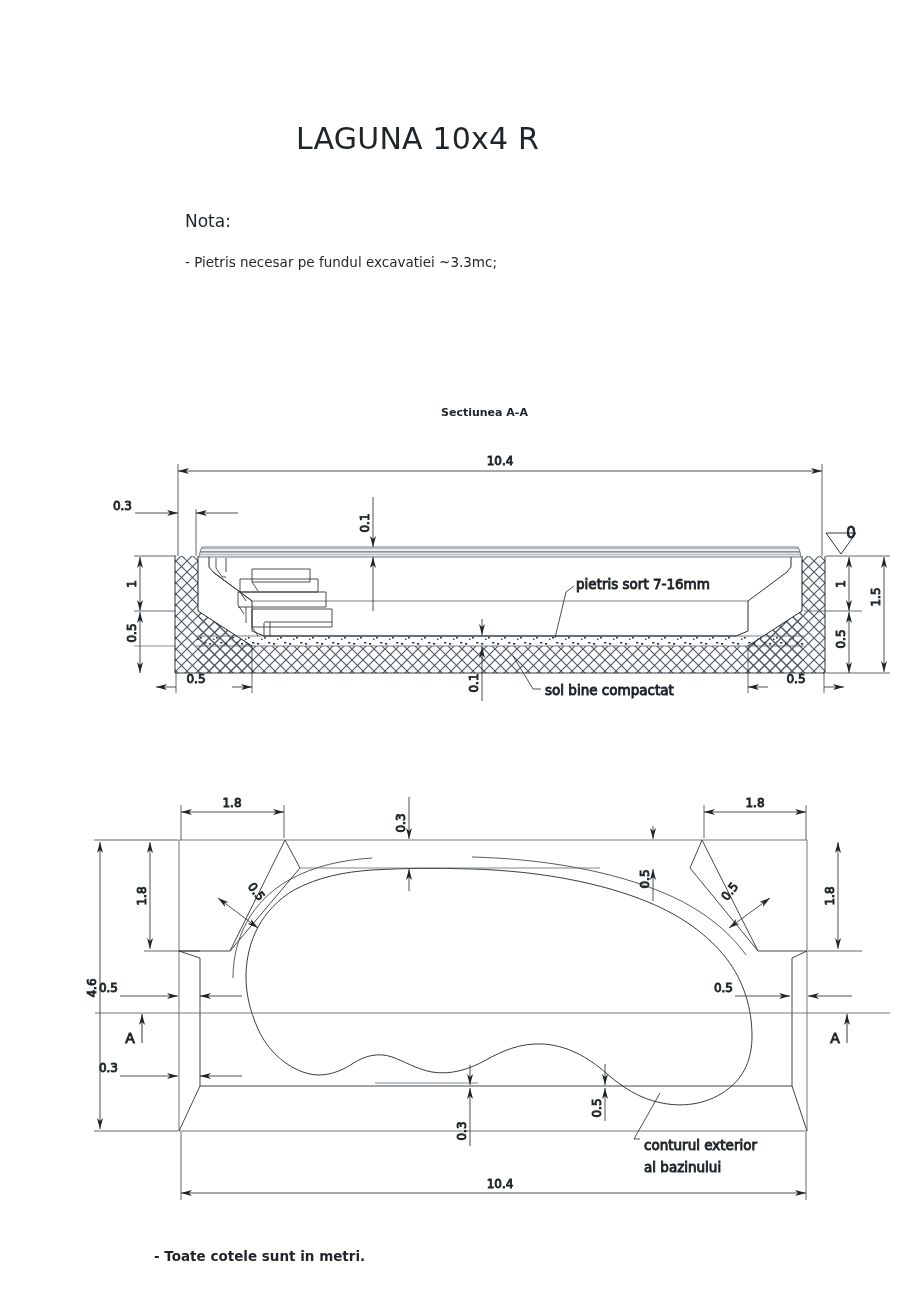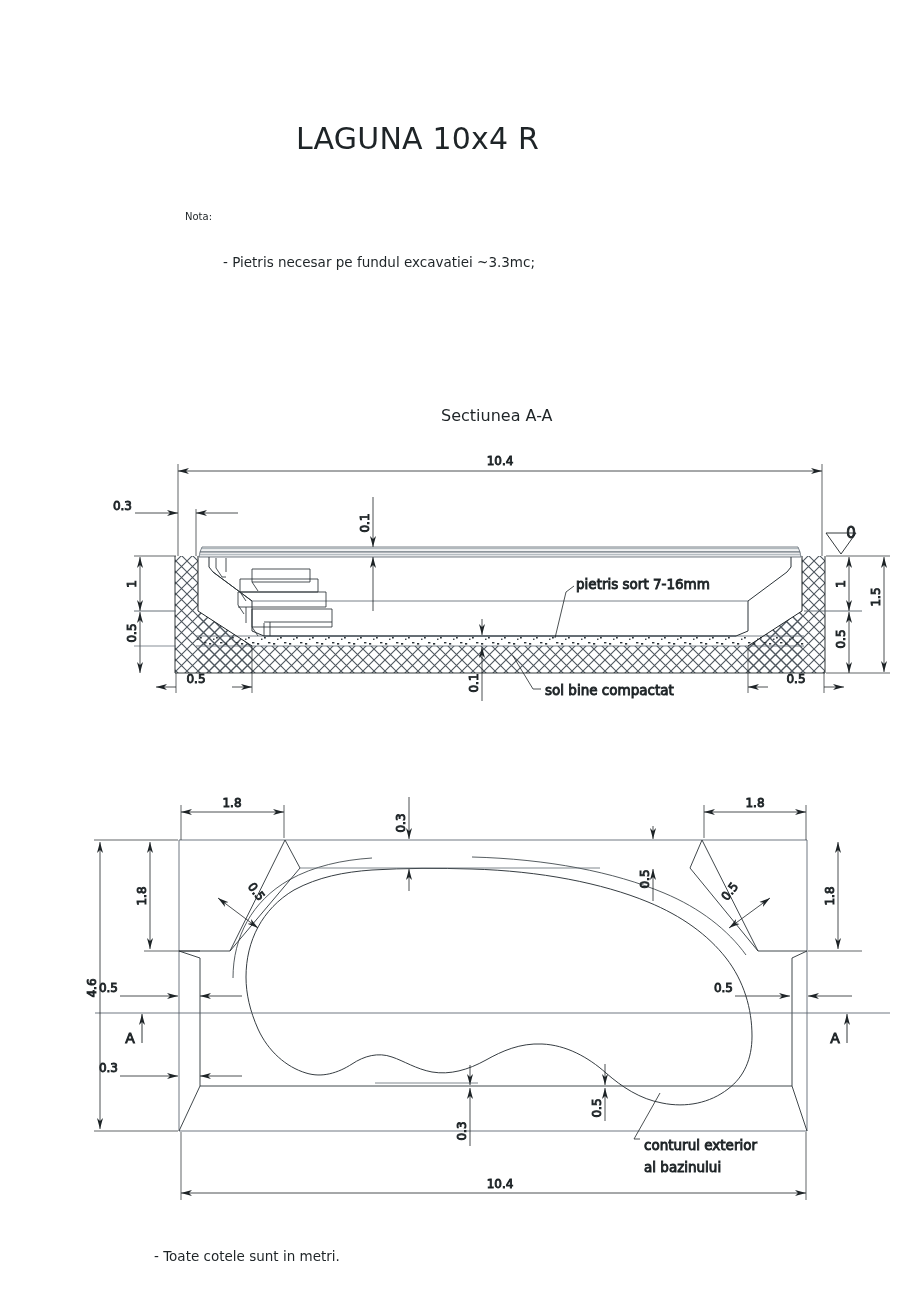--- a/index.html
+++ b/index.html
@@ -28,44 +28,45 @@
     top: 110px;
     font-size: 30px;
     letter-spacing: 0.2px;
     color: #1e2427;
     white-space: nowrap;
   }
   .nota-label {
     position: absolute;
     left: 185px;
     top: 200px;
-    font-size: 10px;
+    font-size: 17px;
   }
   .nota-list {
     position: absolute;
     left: 185px;
     top: 241px;
     width: 620px;
     font-size: 13.5px;
     line-height: 21px;
-    margin-left: 38px;
   }
   .nota-list div { white-space: nowrap; }
   .nota-list div.wrap { white-space: normal; }
   .section-title {
     position: absolute;
     left: 441px;
     top: 395px;
-    font-size: 16px;
+    font-size: 11px;
+    font-weight: bold;
   }
   .footnote {
     position: absolute;
     left: 154px;
     top: 1237px;
     font-size: 13.5px;
+    font-weight: bold;
   }
   svg { display: block; }
   .dwg { position: absolute; left: 0; top: 0; }
   text { font-family: "DejaVu Sans", sans-serif; fill: #1e2427; }
 </style>
 </head>
 <body>
 
 <div id="sheet">
 

